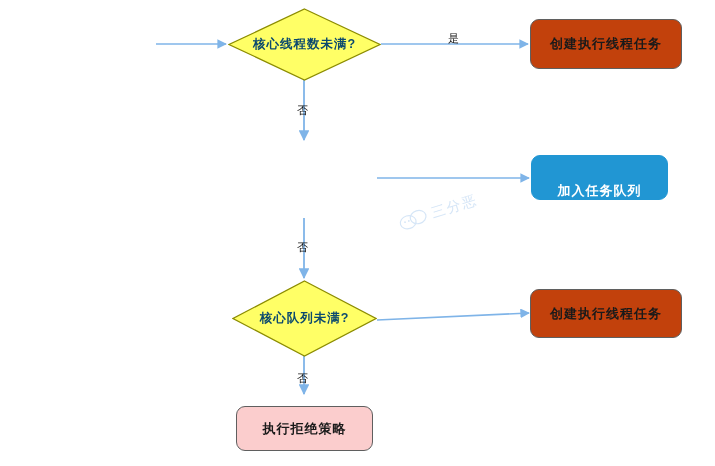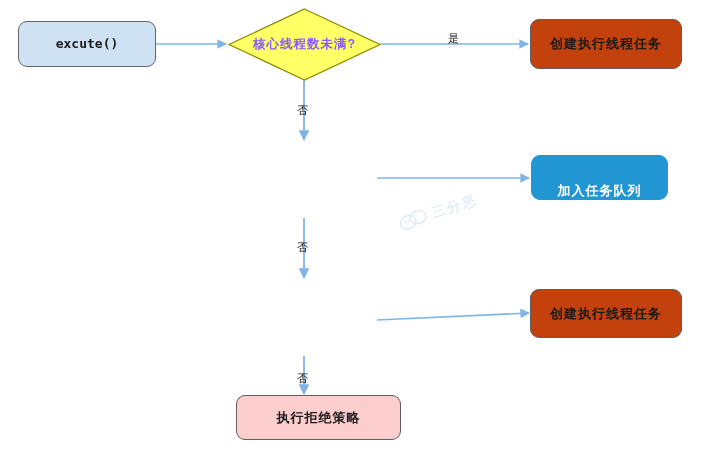--- a/index.html
+++ b/index.html
@@ -68,21 +68,21 @@
   .diamond .dshape {
     position: absolute;
     inset: 0;
   }
   .diamond .dlabel {
     position: relative;
     z-index: 2;
     font-size: 12.5px;
     font-weight: bold;
     letter-spacing: 1px;
-    color: #8b5cf6;
+    color: #0c4a6e;
     white-space: nowrap;
   }
 
   
   .edge-layer {
     position: absolute;
     left: 0;
     top: 0;
     width: 715px;
     height: 466px;
@@ -143,46 +143,49 @@
   </svg>
 
   <div class="edge-label" style="left:448px; top:31px;">是</div>
 
   <div class="edge-label" style="left:297px; top:103px;">否</div>
 
   <div class="edge-label" style="left:297px; top:240px;">否</div>
 
   <div class="edge-label" style="left:297px; top:371px;">否</div>
 
-  <div class="node rrect start" style="left:18px; top:21px; width:138px; height:46px;">
-    <span>excute()</span>
-  </div>
 
   <div class="node diamond" style="left:228px; top:8px; width:153px; height:73px;">
     <svg class="dshape" viewBox="0 0 153 73" preserveAspectRatio="none">
       <polygon points="76.5,1 152,36.5 76.5,72 1,36.5" fill="#ffff66" stroke="#8c8c00" stroke-width="1.2"></polygon>
     </svg>
     <span class="dlabel">核心线程数未满?</span>
   </div>
 
   <div class="node rrect green" style="left:530px; top:19px; width:152px; height:50px;">
     <span>创建执行线程任务</span>
   </div>
 
 
   <div class="node rrect blue" style="left:531px; top:155px; width:137px; height:45px;">
     <span>加入任务队列</span>
   </div>
 
+  <div class="node diamond" style="left:232px; top:280px; width:145px; height:77px;">
+    <svg class="dshape" viewBox="0 0 145 77" preserveAspectRatio="none">
+      <polygon points="72.5,1 144,38.5 72.5,76 1,38.5" fill="#ffff66" stroke="#8c8c00" stroke-width="1.2"></polygon>
+    </svg>
+    <span class="dlabel">核心队列未满?</span>
+  </div>
 
   <div class="node rrect green" style="left:530px; top:289px; width:152px; height:49px;">
     <span>创建执行线程任务</span>
   </div>
 
-  <div class="node rrect pink" style="left:236px; top:395px; width:165px; height:45px;">
+  <div class="node rrect pink" style="left:236px; top:406px; width:137px; height:45px;">
     <span>执行拒绝策略</span>
   </div>
 
   <div class="watermark">
     <svg width="30" height="18" viewBox="0 0 30 18">
       <ellipse cx="9" cy="10" rx="8" ry="6.5" fill="none" stroke="#d6e6f7" stroke-width="1.2"></ellipse>
       <ellipse cx="20" cy="8" rx="8" ry="6.5" fill="none" stroke="#d6e6f7" stroke-width="1.2"></ellipse>
       <circle cx="6" cy="9" r="0.9" fill="#d6e6f7"></circle>
       <circle cx="10" cy="9" r="0.9" fill="#d6e6f7"></circle>
     </svg>

